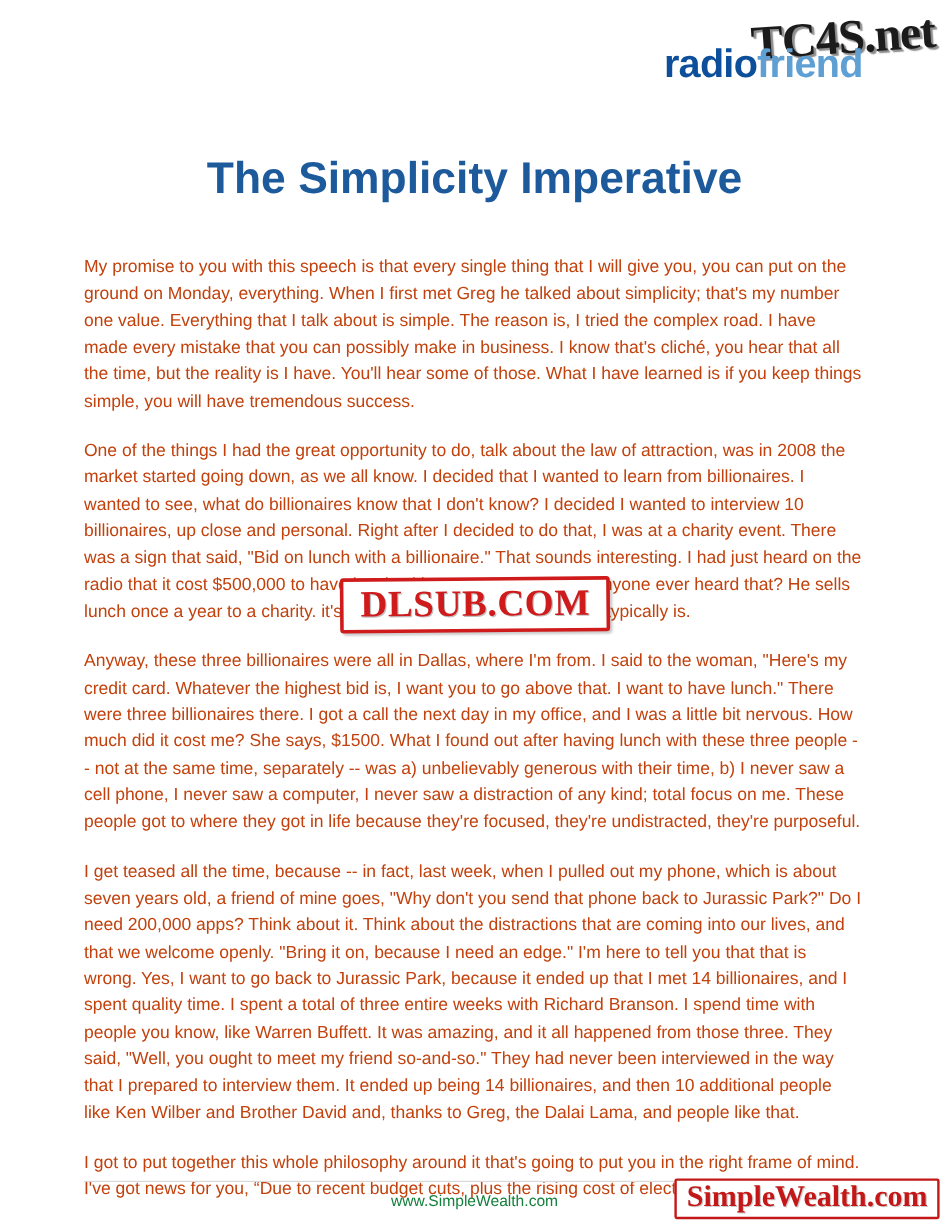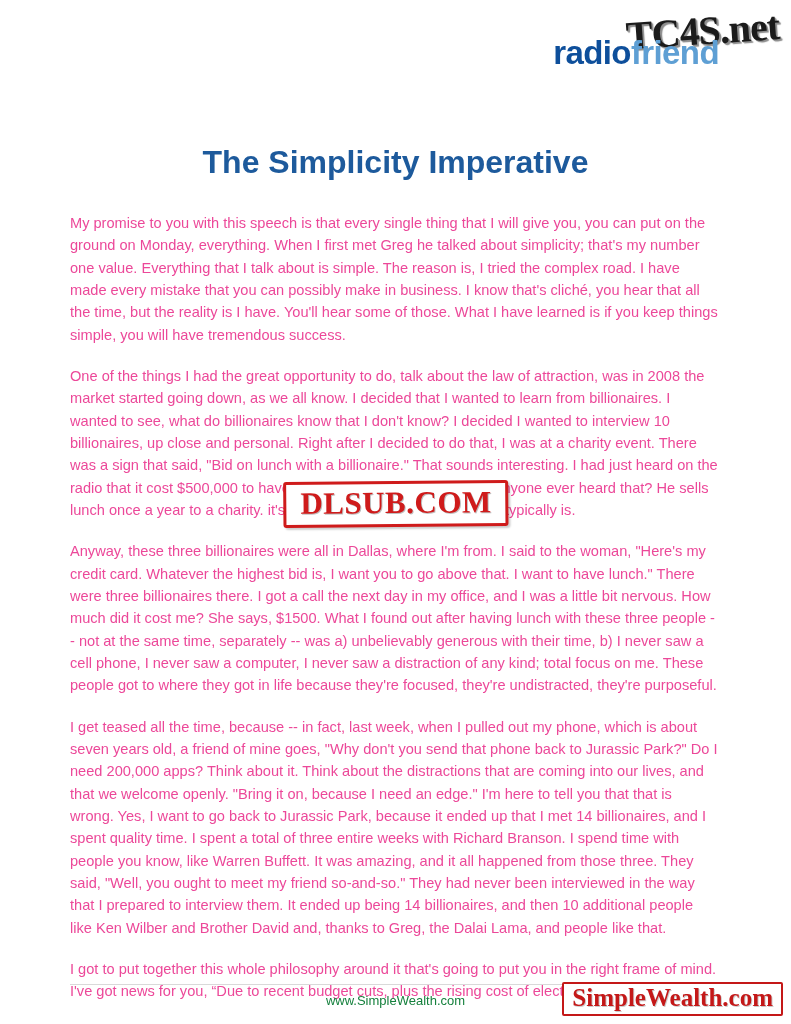--- a/index.html
+++ b/index.html
@@ -69,35 +69,35 @@
     text-align: center;
   }
   .author {
     font-size: 16px;
     font-weight: bold;
     font-style: italic;
     color: #231f20;
     margin: 0 0 8px 0;
   }
   .doc-title {
-    font-size: 32px;
+    font-size: 37px;
     font-weight: bold;
     color: #1d5a9c;
-    margin: 16px;
+    margin: 0;
   }
 
   
   .body-text {
     position: absolute;
     top: 212px;
     left: 70px;
     width: 648px;
     font-size: 14.6px;
     line-height: 1.53;
-    color: #ec4899;
+    color: #c2410c;
     text-align: left;
   }
   .body-text p {
     margin: 0 0 19px 0;
   }
 
   
   .stamp {
     position: absolute;
     top: 481px;

